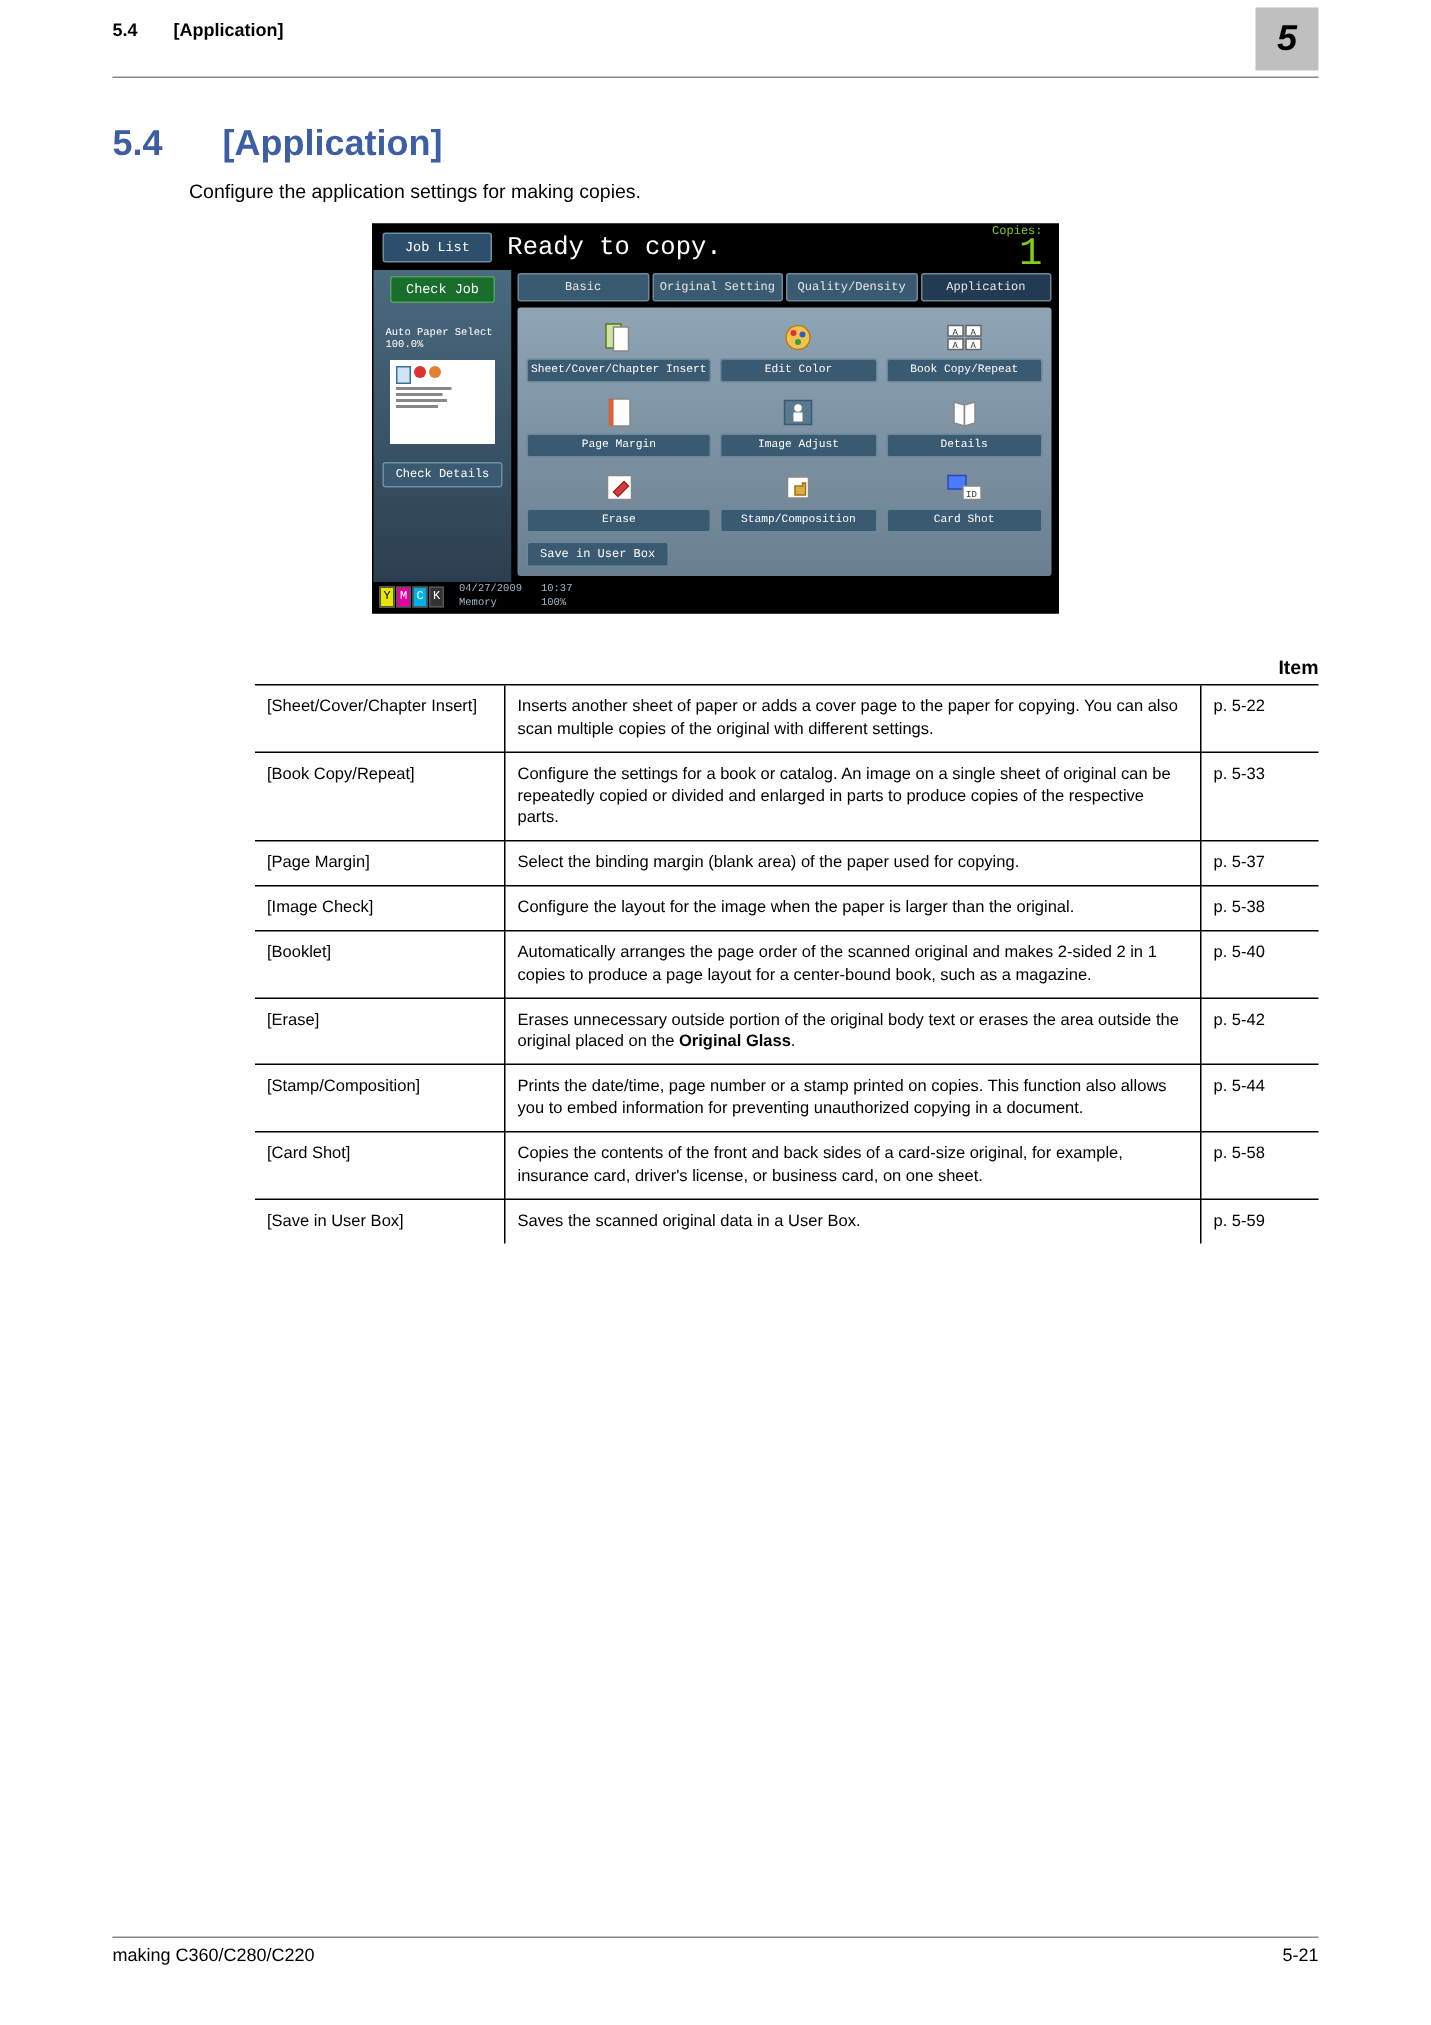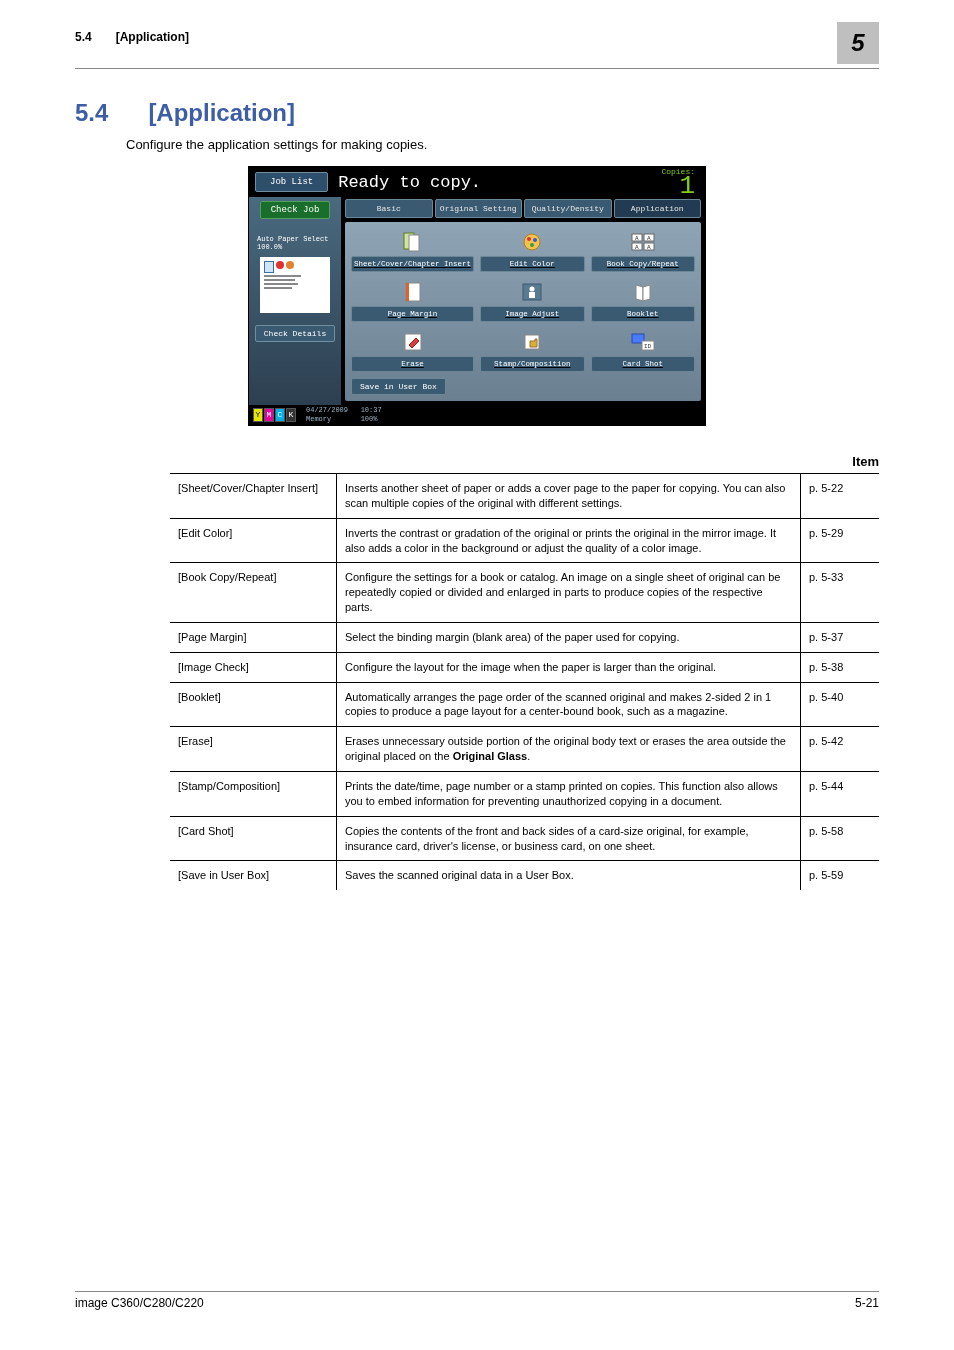--- a/index.html
+++ b/index.html
@@ -8,21 +8,21 @@
     font-family: Arial, Helvetica, sans-serif;
     font-size: 13px;
     background: #fff;
     color: #000;
   }
   .page {
     width: 954px;
     height: 1350px;
     position: relative;
     box-sizing: border-box;
-    padding: 30px 75px 0 75px;
+    padding: 13px 75px 0 75px;
   }
   .running-head {
     display: flex;
     justify-content: space-between;
     align-items: flex-start;
     border-bottom: 1px solid #888;
     padding-bottom: 4px;
     margin-bottom: 30px;
   }
   .running-left {
@@ -179,21 +179,20 @@
     border: 1px solid #6b8798;
     border-radius: 2px;
   }
   .ss-tab.active {
     background: #233b52;
   }
   .ss-panel {
     background: linear-gradient(#8fa4b4, #6a8090);
     padding: 6px;
     border-radius: 2px;
-    text-decoration: underline;
   }
   .ss-grid {
     display: grid;
     grid-template-columns: repeat(3, 1fr);
     gap: 6px;
   }
   .ss-item {
     background: transparent;
     text-align: center;
   }
@@ -422,21 +421,21 @@
               </div>
               <div class="ss-label">Image Adjust</div>
             </div>
             <div class="ss-item">
               <div class="ss-icon">
                 <svg width="22" height="22">
                     <path d="M4 4 L11 6 L11 20 L4 18 Z" fill="#fff" stroke="#888"></path>
                     <path d="M18 4 L11 6 L11 20 L18 18 Z" fill="#fff" stroke="#888"></path>
                   </svg>
               </div>
-              <div class="ss-label">Booklet</div>
+              <div class="ss-label">Details</div>
             </div>
             <div class="ss-item">
               <div class="ss-icon">
                 <svg width="22" height="22">
                     <rect x="3" y="3" width="16" height="16" fill="#fff" stroke="#888"></rect>
                     <path d="M7 14 L14 7 L17 10 L10 17 Z" fill="#d04040" stroke="#a02020"></path>
                   </svg>
               </div>
               <div class="ss-label">Erase</div>
             </div>
@@ -481,25 +480,20 @@
   <div class="items-wrap">
     <div class="items-header">Item</div>
     <table class="items">
       <tbody id="rows-body">
           <tr>
             <td class="col-item">[Sheet/Cover/Chapter Insert]</td>
             <td class="col-desc">Inserts another sheet of paper or adds a cover page to the paper for copying. You can also scan multiple copies of the original with different settings.</td>
             <td class="col-page">p. 5-22</td>
           </tr>
           <tr>
-            <td class="col-item">[Edit Color]</td>
-            <td class="col-desc">Inverts the contrast or gradation of the original or prints the original in the mirror image. It also adds a color in the background or adjust the quality of a color image.</td>
-            <td class="col-page">p. 5-29</td>
-          </tr>
-          <tr>
             <td class="col-item">[Book Copy/Repeat]</td>
             <td class="col-desc">Configure the settings for a book or catalog. An image on a single sheet of original can be repeatedly copied or divided and enlarged in parts to produce copies of the respective parts.</td>
             <td class="col-page">p. 5-33</td>
           </tr>
           <tr>
             <td class="col-item">[Page Margin]</td>
             <td class="col-desc">Select the binding margin (blank area) of the paper used for copying.</td>
             <td class="col-page">p. 5-37</td>
           </tr>
           <tr>
@@ -530,17 +524,17 @@
           <tr class="lastrow">
             <td class="col-item">[Save in User Box]</td>
             <td class="col-desc">Saves the scanned original data in a User Box.</td>
             <td class="col-page">p. 5-59</td>
           </tr>
         </tbody>
     </table>
   </div>
 
   <div class="footer">
-    <span>image C360/C280/C220</span>
+    <span>making C360/C280/C220</span>
     <span>5-21</span>
   </div>
 
 </div>
 
 </body></html>

